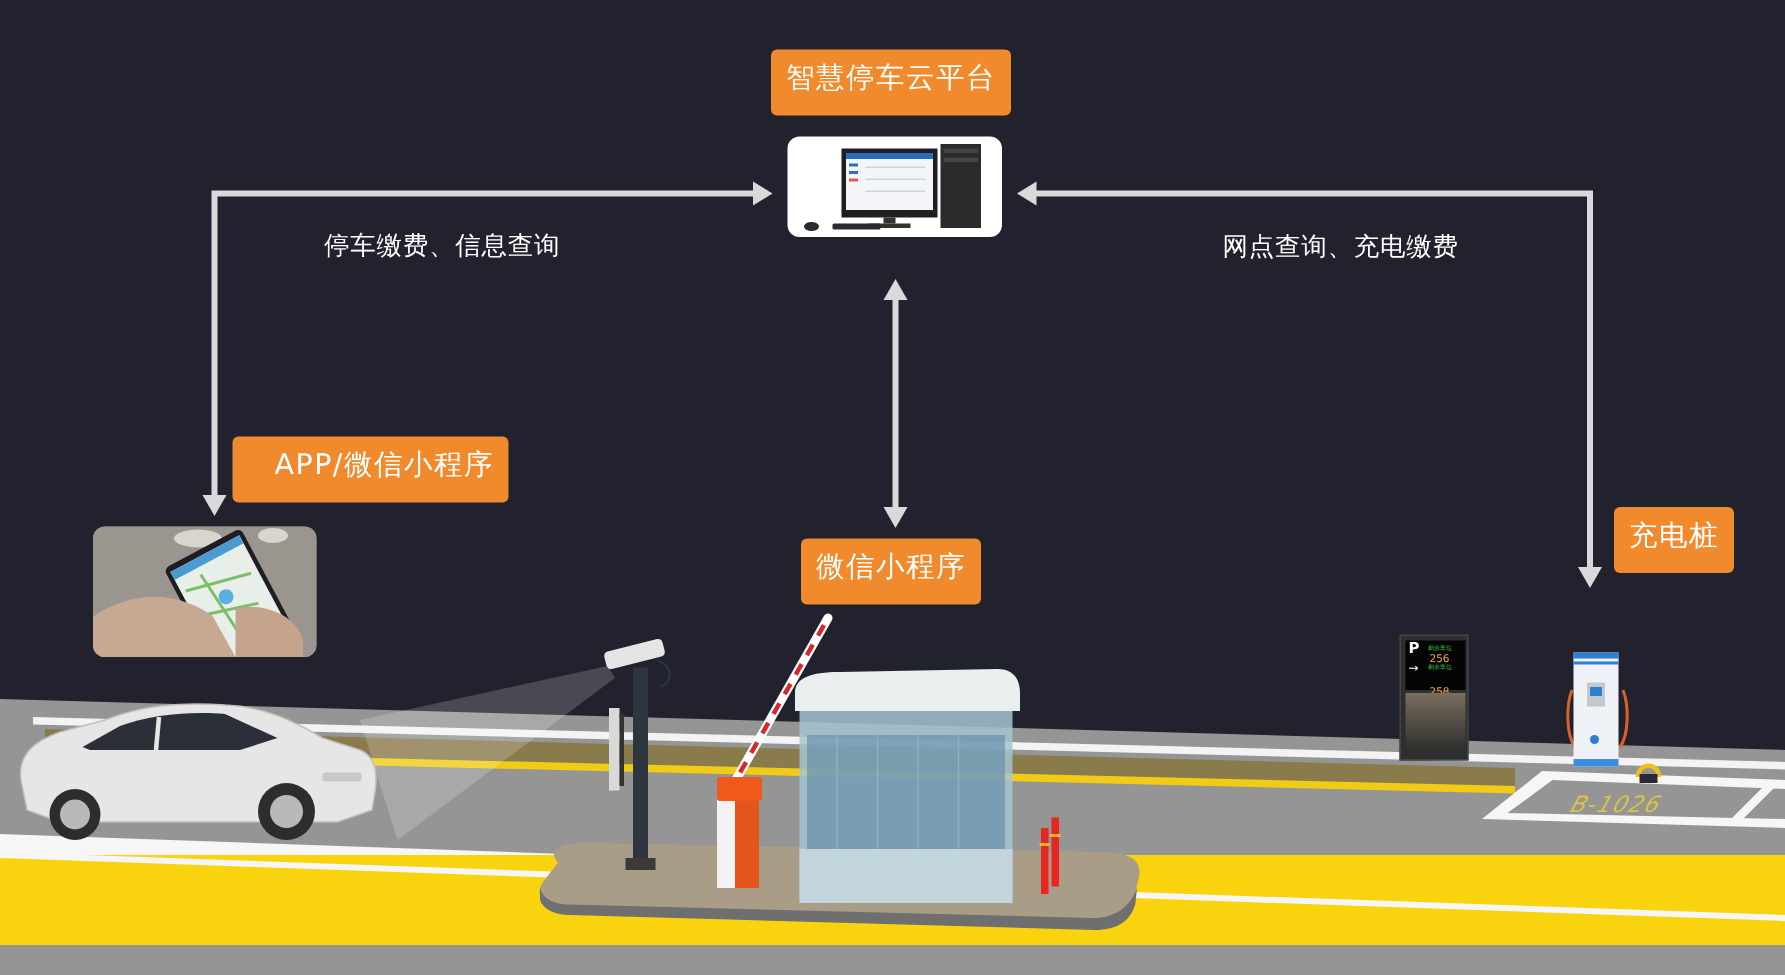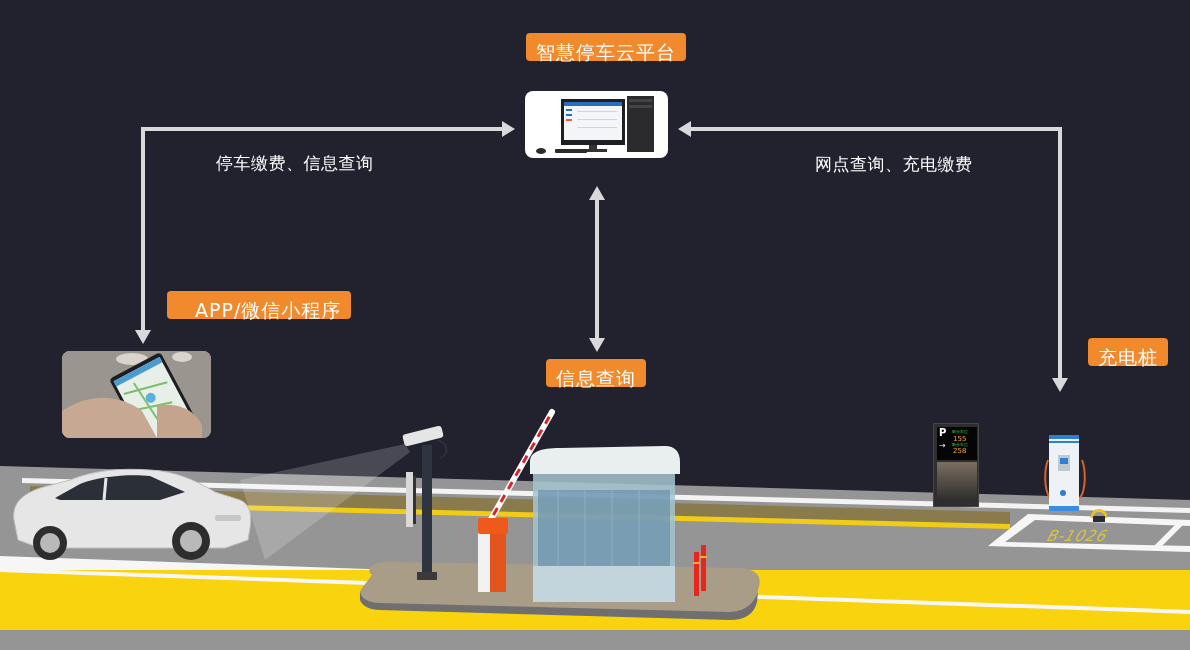--- a/index.html
+++ b/index.html
@@ -2,23 +2,22 @@
 <html><head>
 <meta charset="utf-8">
 <style>
   * { margin: 0; padding: 0; box-sizing: border-box; }
   html, body { width: 1190px; height: 650px; overflow: hidden; background: #21222e; }
   body { position: relative; font-family: "DejaVu Sans", "Liberation Sans", sans-serif; }
   .stage { position: absolute; left: 0; top: 0; width: 1190px; height: 650px; background: #21222e; }
   .abs { position: absolute; }
   .label {
     position: absolute; background: #f08a2c; color: #fff; border-radius: 4px;
-    font-size: 19px; line-height: 38px; height: 28px; padding: 0 10px; white-space: nowrap;
+    font-size: 19px; line-height: 38px; height: 44px; padding: 0 10px; white-space: nowrap;
     letter-spacing: 1px;
-    margin-left: 12px;
   }
   .edge-text { position: absolute; color: #ffffff; font-size: 17px; white-space: nowrap; letter-spacing: 0.5px; }
   .card { position: absolute; background: #fff; border-radius: 8px; overflow: hidden; }
   svg { position: absolute; left: 0; top: 0; }
 </style>
 </head>
 <body>
 
 <div class="stage">
 
@@ -95,24 +94,24 @@
     <rect x="694" y="552" width="5" height="44" fill="#e8251e"></rect>
     <rect x="701" y="545" width="5" height="46" fill="#e8251e"></rect>
     <rect x="693" y="562" width="7" height="2" fill="#f4b12b"></rect>
     <rect x="700" y="556" width="7" height="2" fill="#f4b12b"></rect>
   </svg>
 
   <div class="abs" style="left:933px; top:423px; width:46px; height:84px; background:#2e2e2e; border:1px solid #444;">
     <div class="abs" style="left:3px; top:3px; width:40px; height:33px; background:#050505;">
       <span class="abs" style="left:2px; top:0px; color:#fff; font-size:10px; font-weight:bold;">P</span>
       <span class="abs" style="left:15px; top:2px; color:#33cc33; font-size:4px;">剩余车位</span>
-      <span class="abs" style="left:16px; top:8px; color:#f5a93a; font-size:7px;">155</span>
+      <span class="abs" style="left:16px; top:8px; color:#f5a93a; font-size:7px;">256</span>
       <span class="abs" style="left:2px; top:14px; color:#fff; font-size:8px;">→</span>
       <span class="abs" style="left:15px; top:15px; color:#33cc33; font-size:4px;">剩余车位</span>
-      <span class="abs" style="left:16px; top:20px; color:#f5a93a; font-size:7px;">258</span>
+      <span class="abs" style="left:16px; top:30px; color:#f5a93a; font-size:7px;">258</span>
     </div>
     <div class="abs" style="left:3px; top:38px; width:40px; height:40px; background:linear-gradient(#7a6e60,#2b2b2b);"></div>
   </div>
 
   <svg width="1190" height="650" viewBox="0 0 1190 650">
     <path d="M1048,460 C1044,470 1044,490 1050,498" stroke="#d8632a" stroke-width="2" fill="none"></path>
     <path d="M1082,460 C1086,470 1086,490 1080,498" stroke="#d8632a" stroke-width="2" fill="none"></path>
     <rect x="1049" y="435" width="30" height="76" fill="#eef2f6"></rect>
     <rect x="1049" y="435" width="30" height="4" fill="#2f7fd0"></rect>
     <rect x="1049" y="441" width="30" height="2" fill="#2f7fd0"></rect>
@@ -183,17 +182,17 @@
         <rect x="63" y="14" width="52" height="72" fill="#e8efe9"></rect>
         <rect x="63" y="14" width="52" height="6" fill="#4a9bd0"></rect>
         <path d="M66,30 L110,40 M70,50 L105,60 M80,25 L85,80" stroke="#7cbf6a" stroke-width="2"></path>
         <circle cx="88" cy="46" r="5" fill="#5ab0e0"></circle>
       </g>
       <path d="M0,60 C30,40 60,45 80,60 L95,87 L0,87 Z" fill="#c7a892"></path>
       <path d="M95,55 C115,50 135,60 140,75 L140,87 L95,87 Z" fill="#c4a48c"></path>
     </svg>
   </div>
 
-  <div class="label" style="left:534px; top:359px;">信息查询</div>
+  <div class="label" style="left:534px; top:359px;">微信小程序</div>
 
   <div class="label" style="left:1076px; top:338px;text-align:center;">充电桩</div>
 
 </div>
 
 </body></html>

